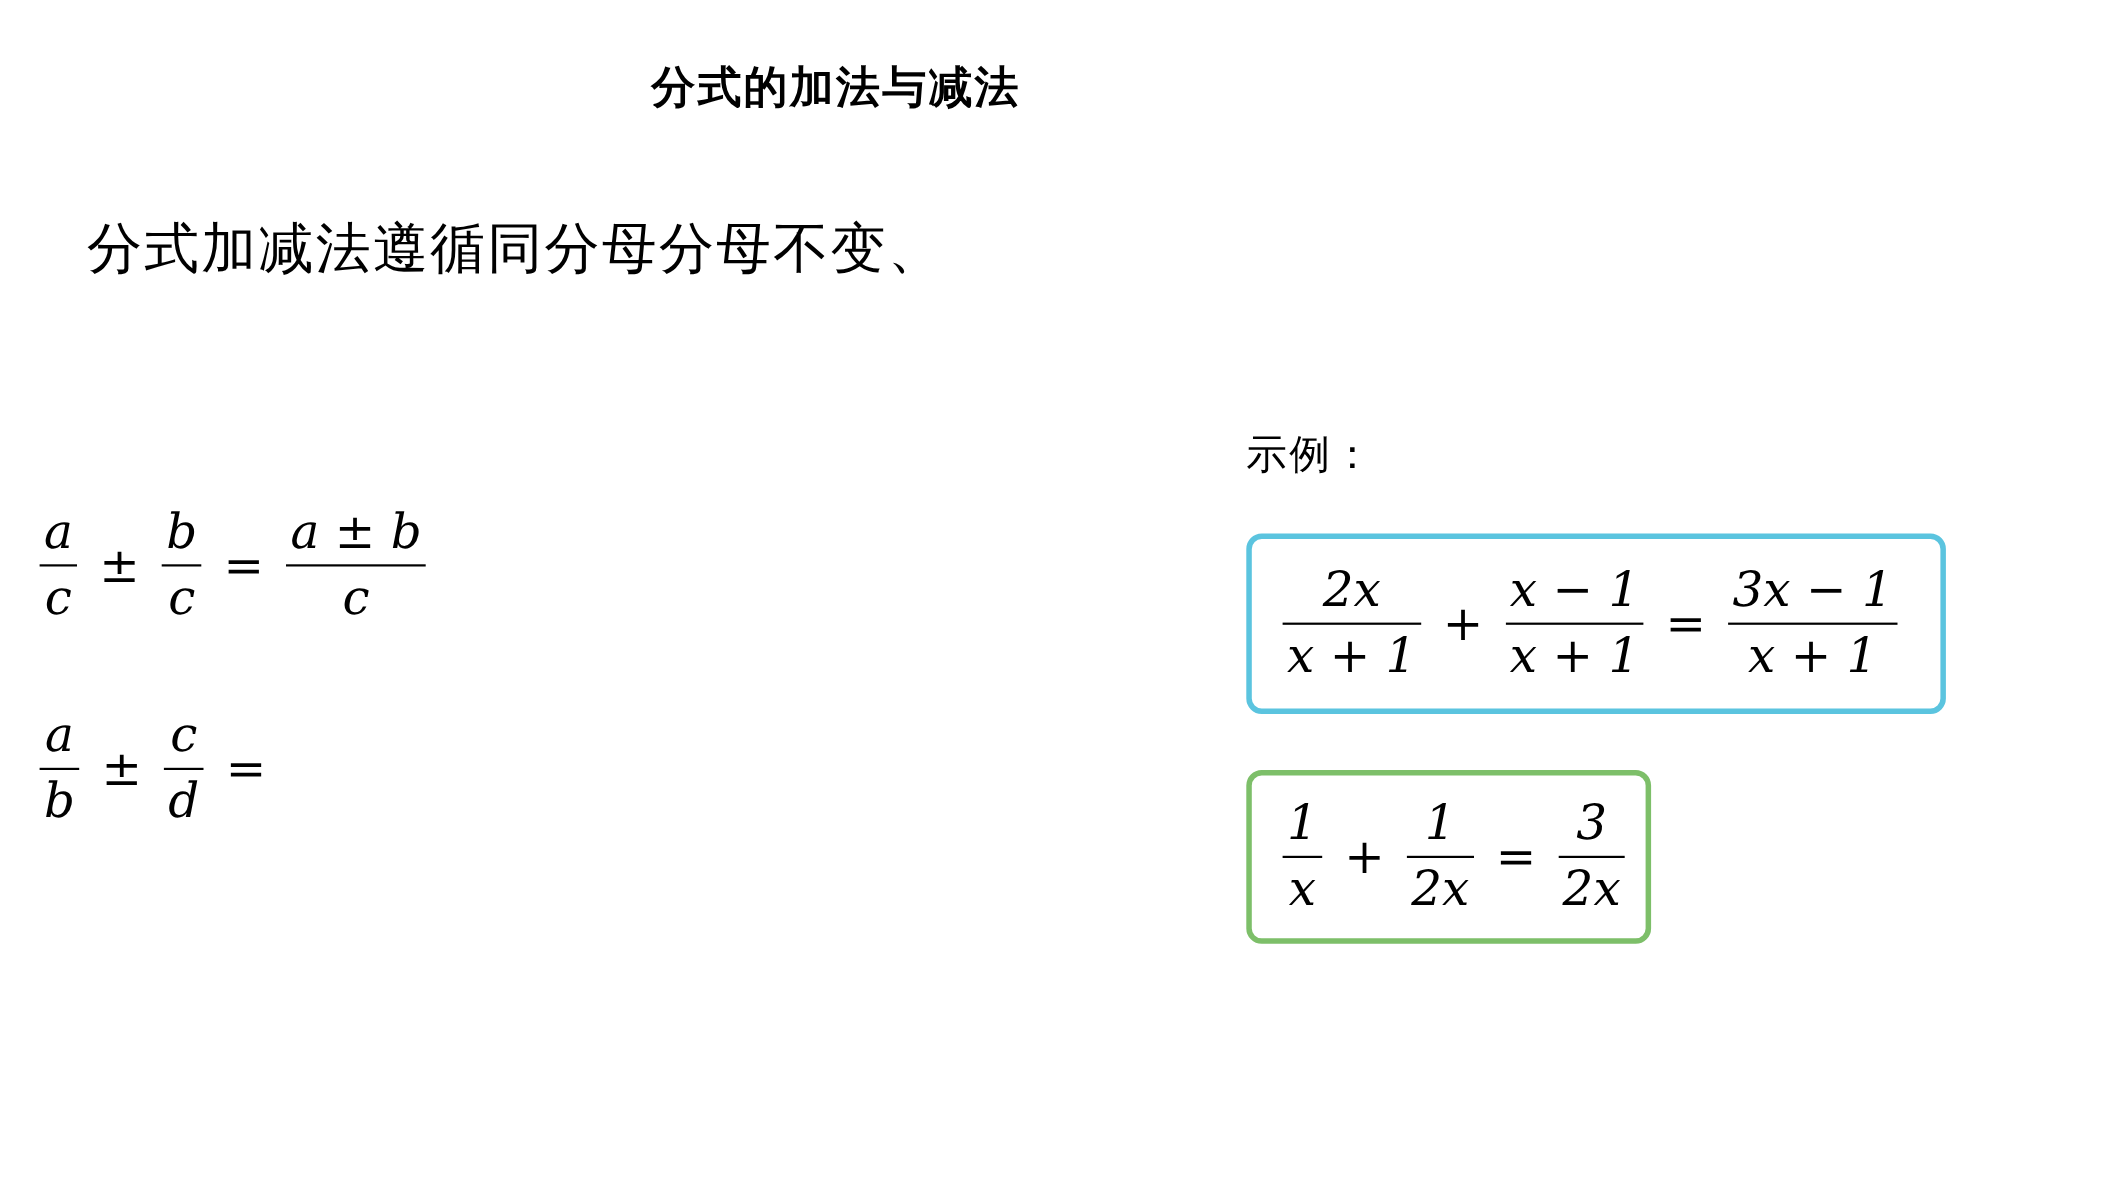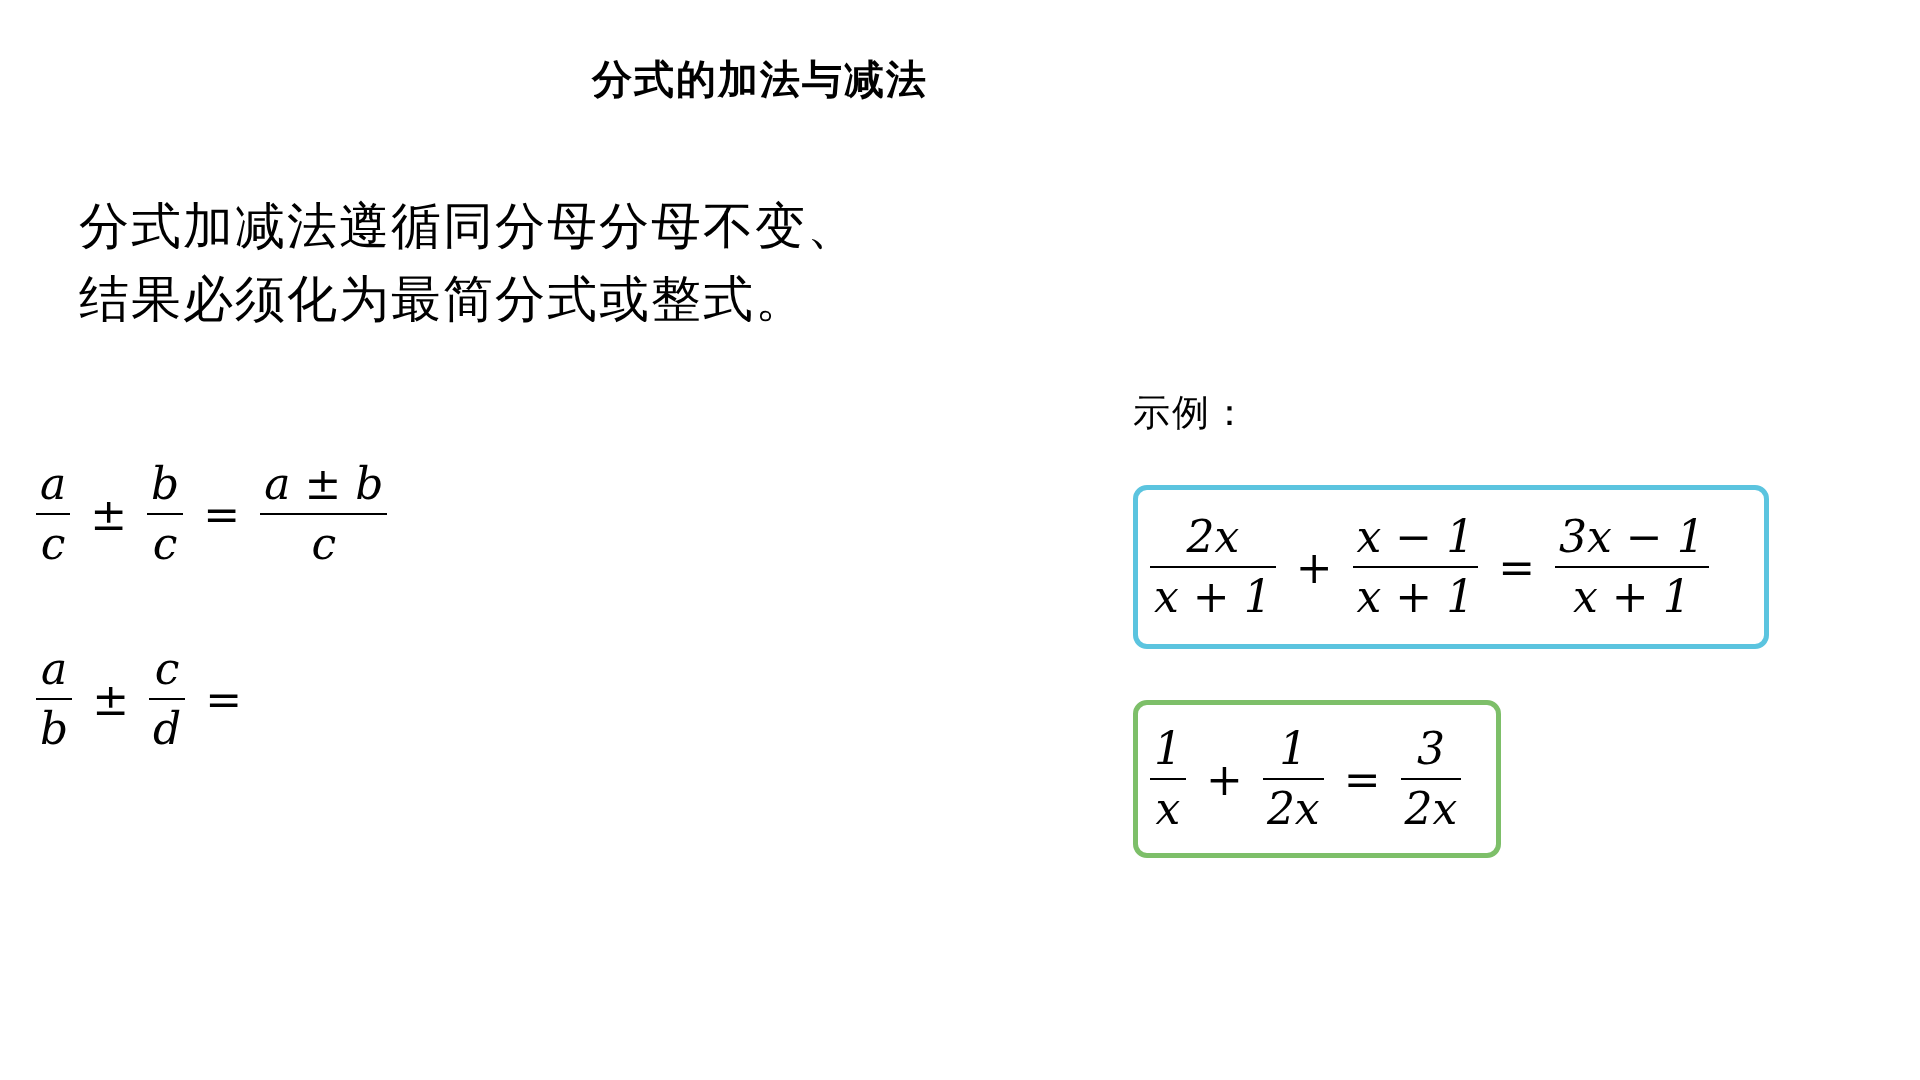--- a/index.html
+++ b/index.html
@@ -26,34 +26,33 @@
     .frac .bar { height: 2px; background: #000; align-self: stretch; }
     .op { margin: 0 14px; font-style: normal; }
     .var { font-style: italic; }
     .f1 { left: 30px; top: 455px; }
     .f2 { left: 30px; top: 640px; }
     .examples-label {
       position: absolute; left: 1133px; top: 388px; font-size: 37px; letter-spacing: 2px;
     }
     .box {
       position: absolute; border-radius: 14px; border: 5px solid; box-sizing: border-box;
-      display: flex; align-items: center; padding-left: 6px;
+      display: flex; align-items: center; padding-left: 22px;
     }
     .box .math { position: static; }
     .box-blue { left: 1133px; top: 485px; width: 636px; height: 164px; border-color: #5bc4df; }
     .box-green { left: 1133px; top: 700px; width: 368px; height: 158px; border-color: #7dbf69; }
   </style>
 </head>
 <body>
 
 <div class="title">分式的加法与减法</div>
 
 <div class="para">
   <div>分式加减法遵循同分母分母不变、</div>
-  <div>结果必须化为最简分式或整式。</div>
 </div>
 
 <div class="math f1 var">
   <span class="frac">
     <span class="num">a</span>
     <span class="bar"></span>
     <span class="den">c</span>
   </span>
   <span class="op">±</span>
   <span class="frac">

